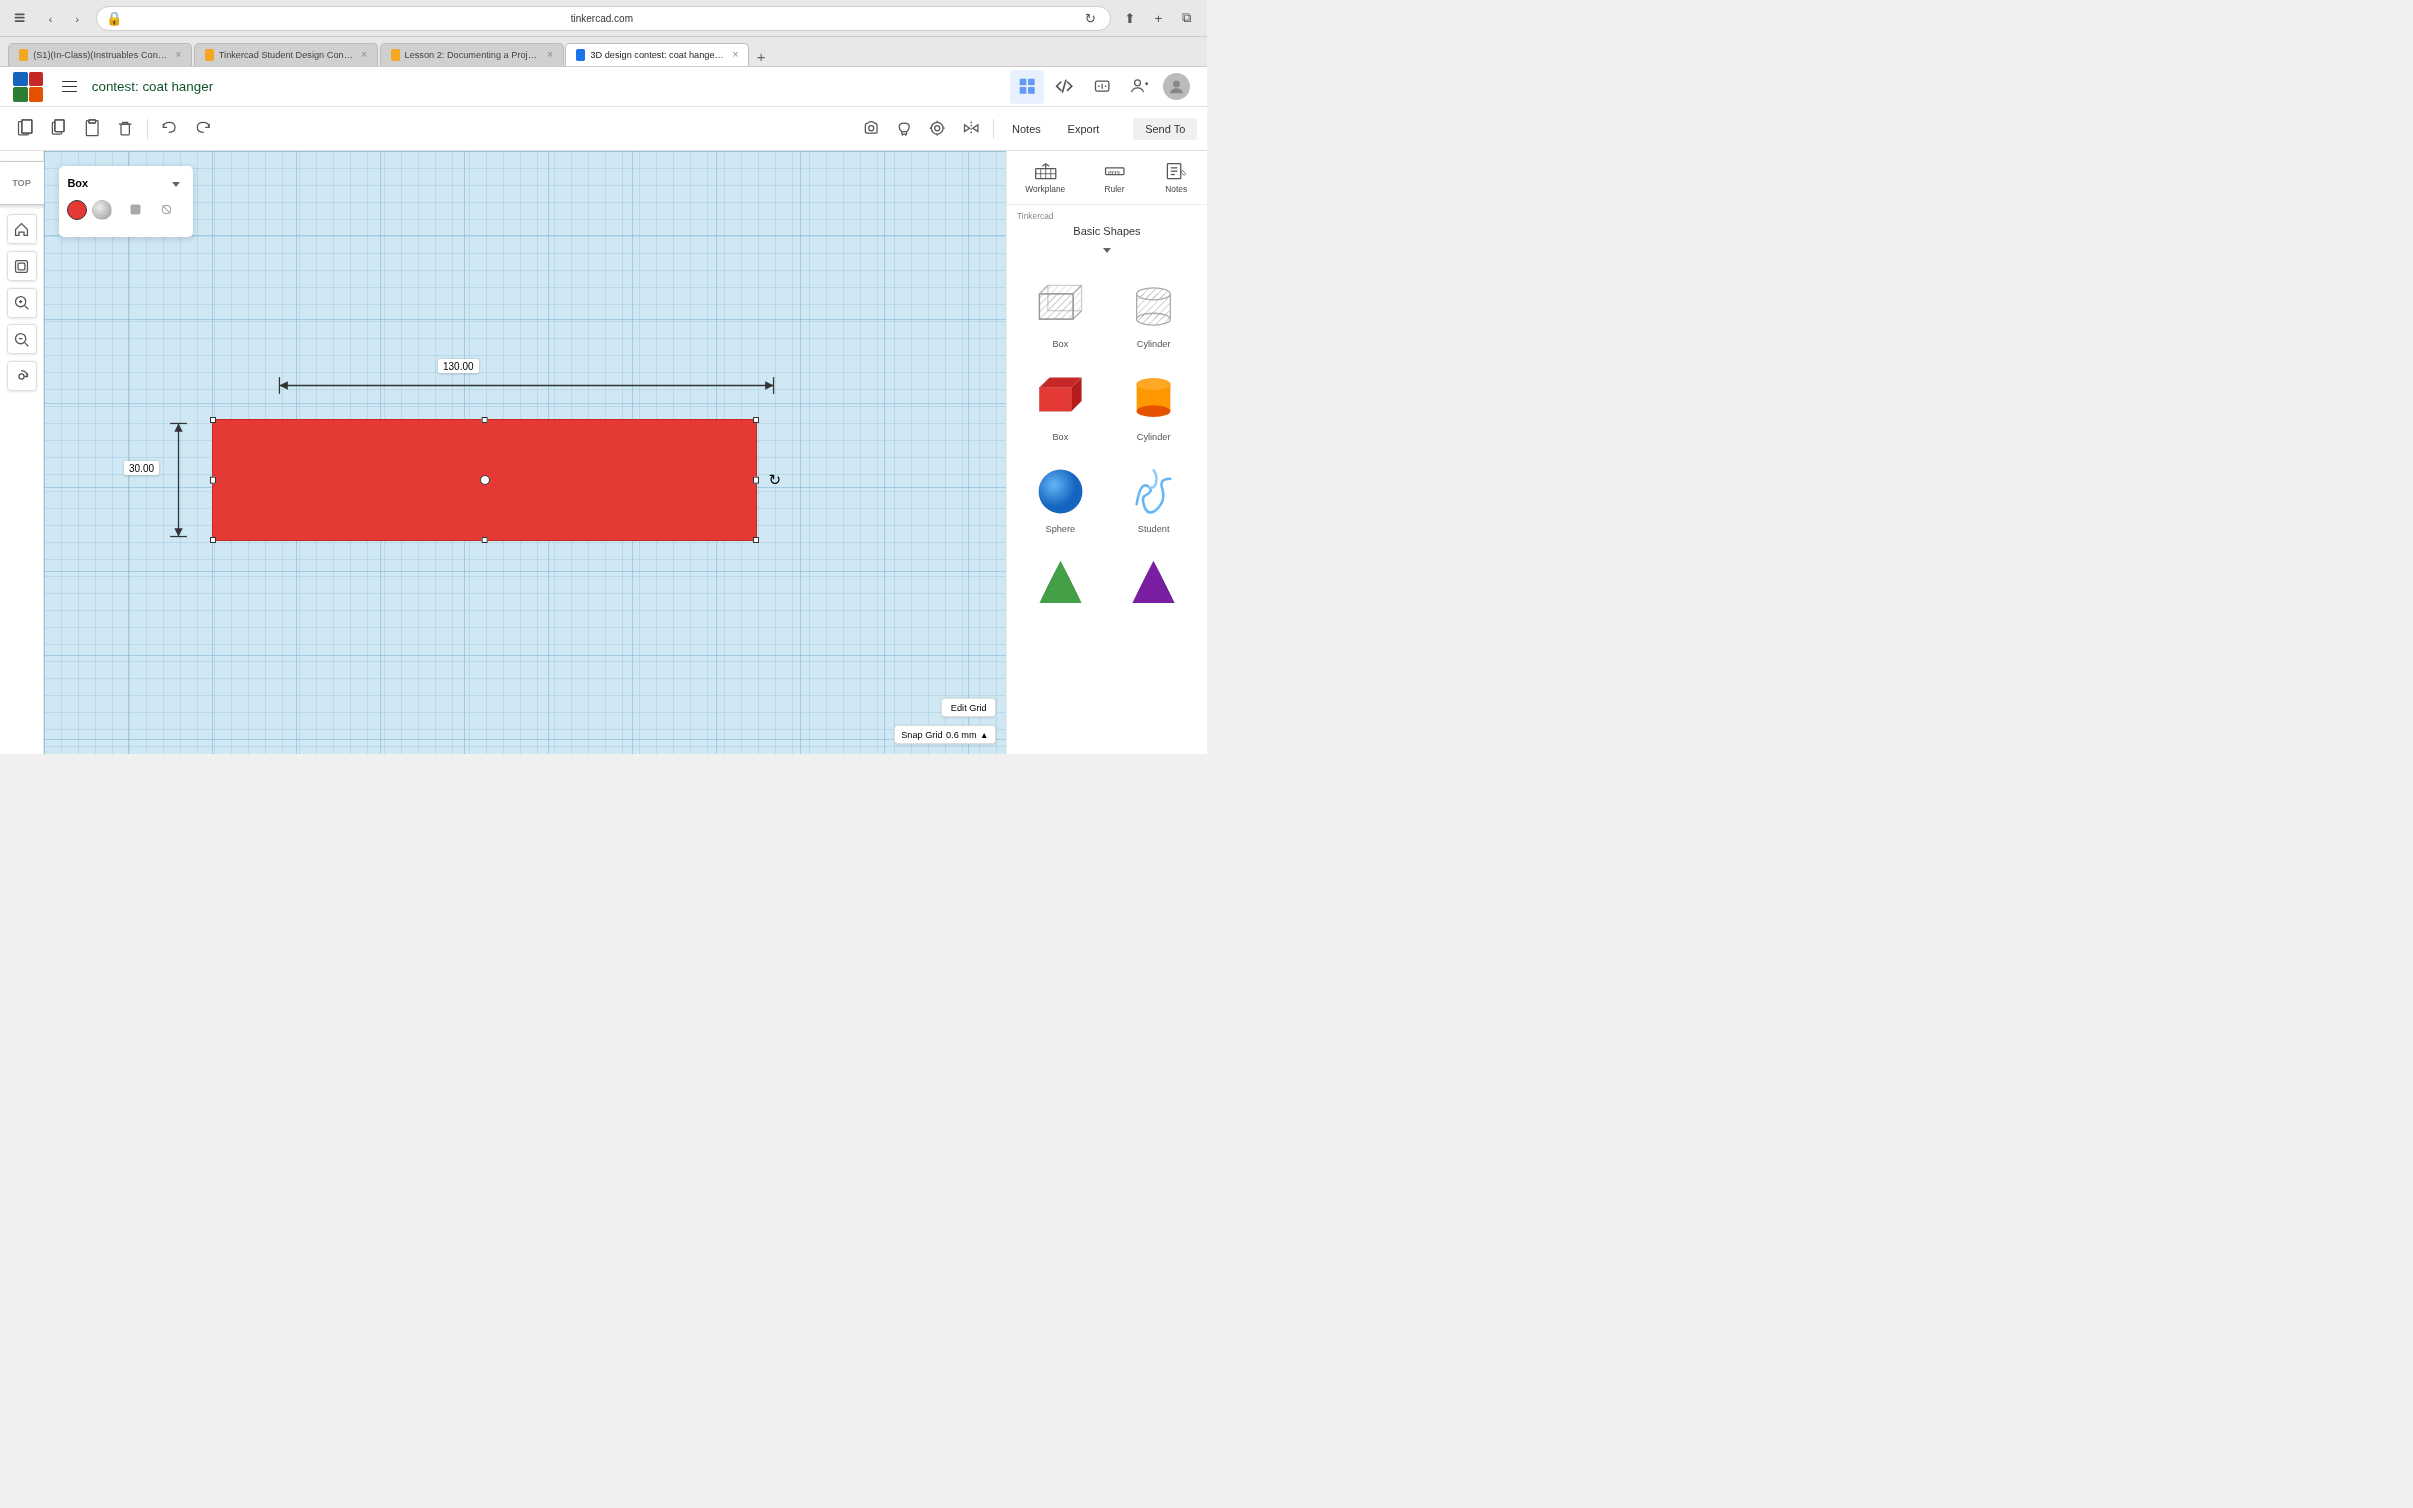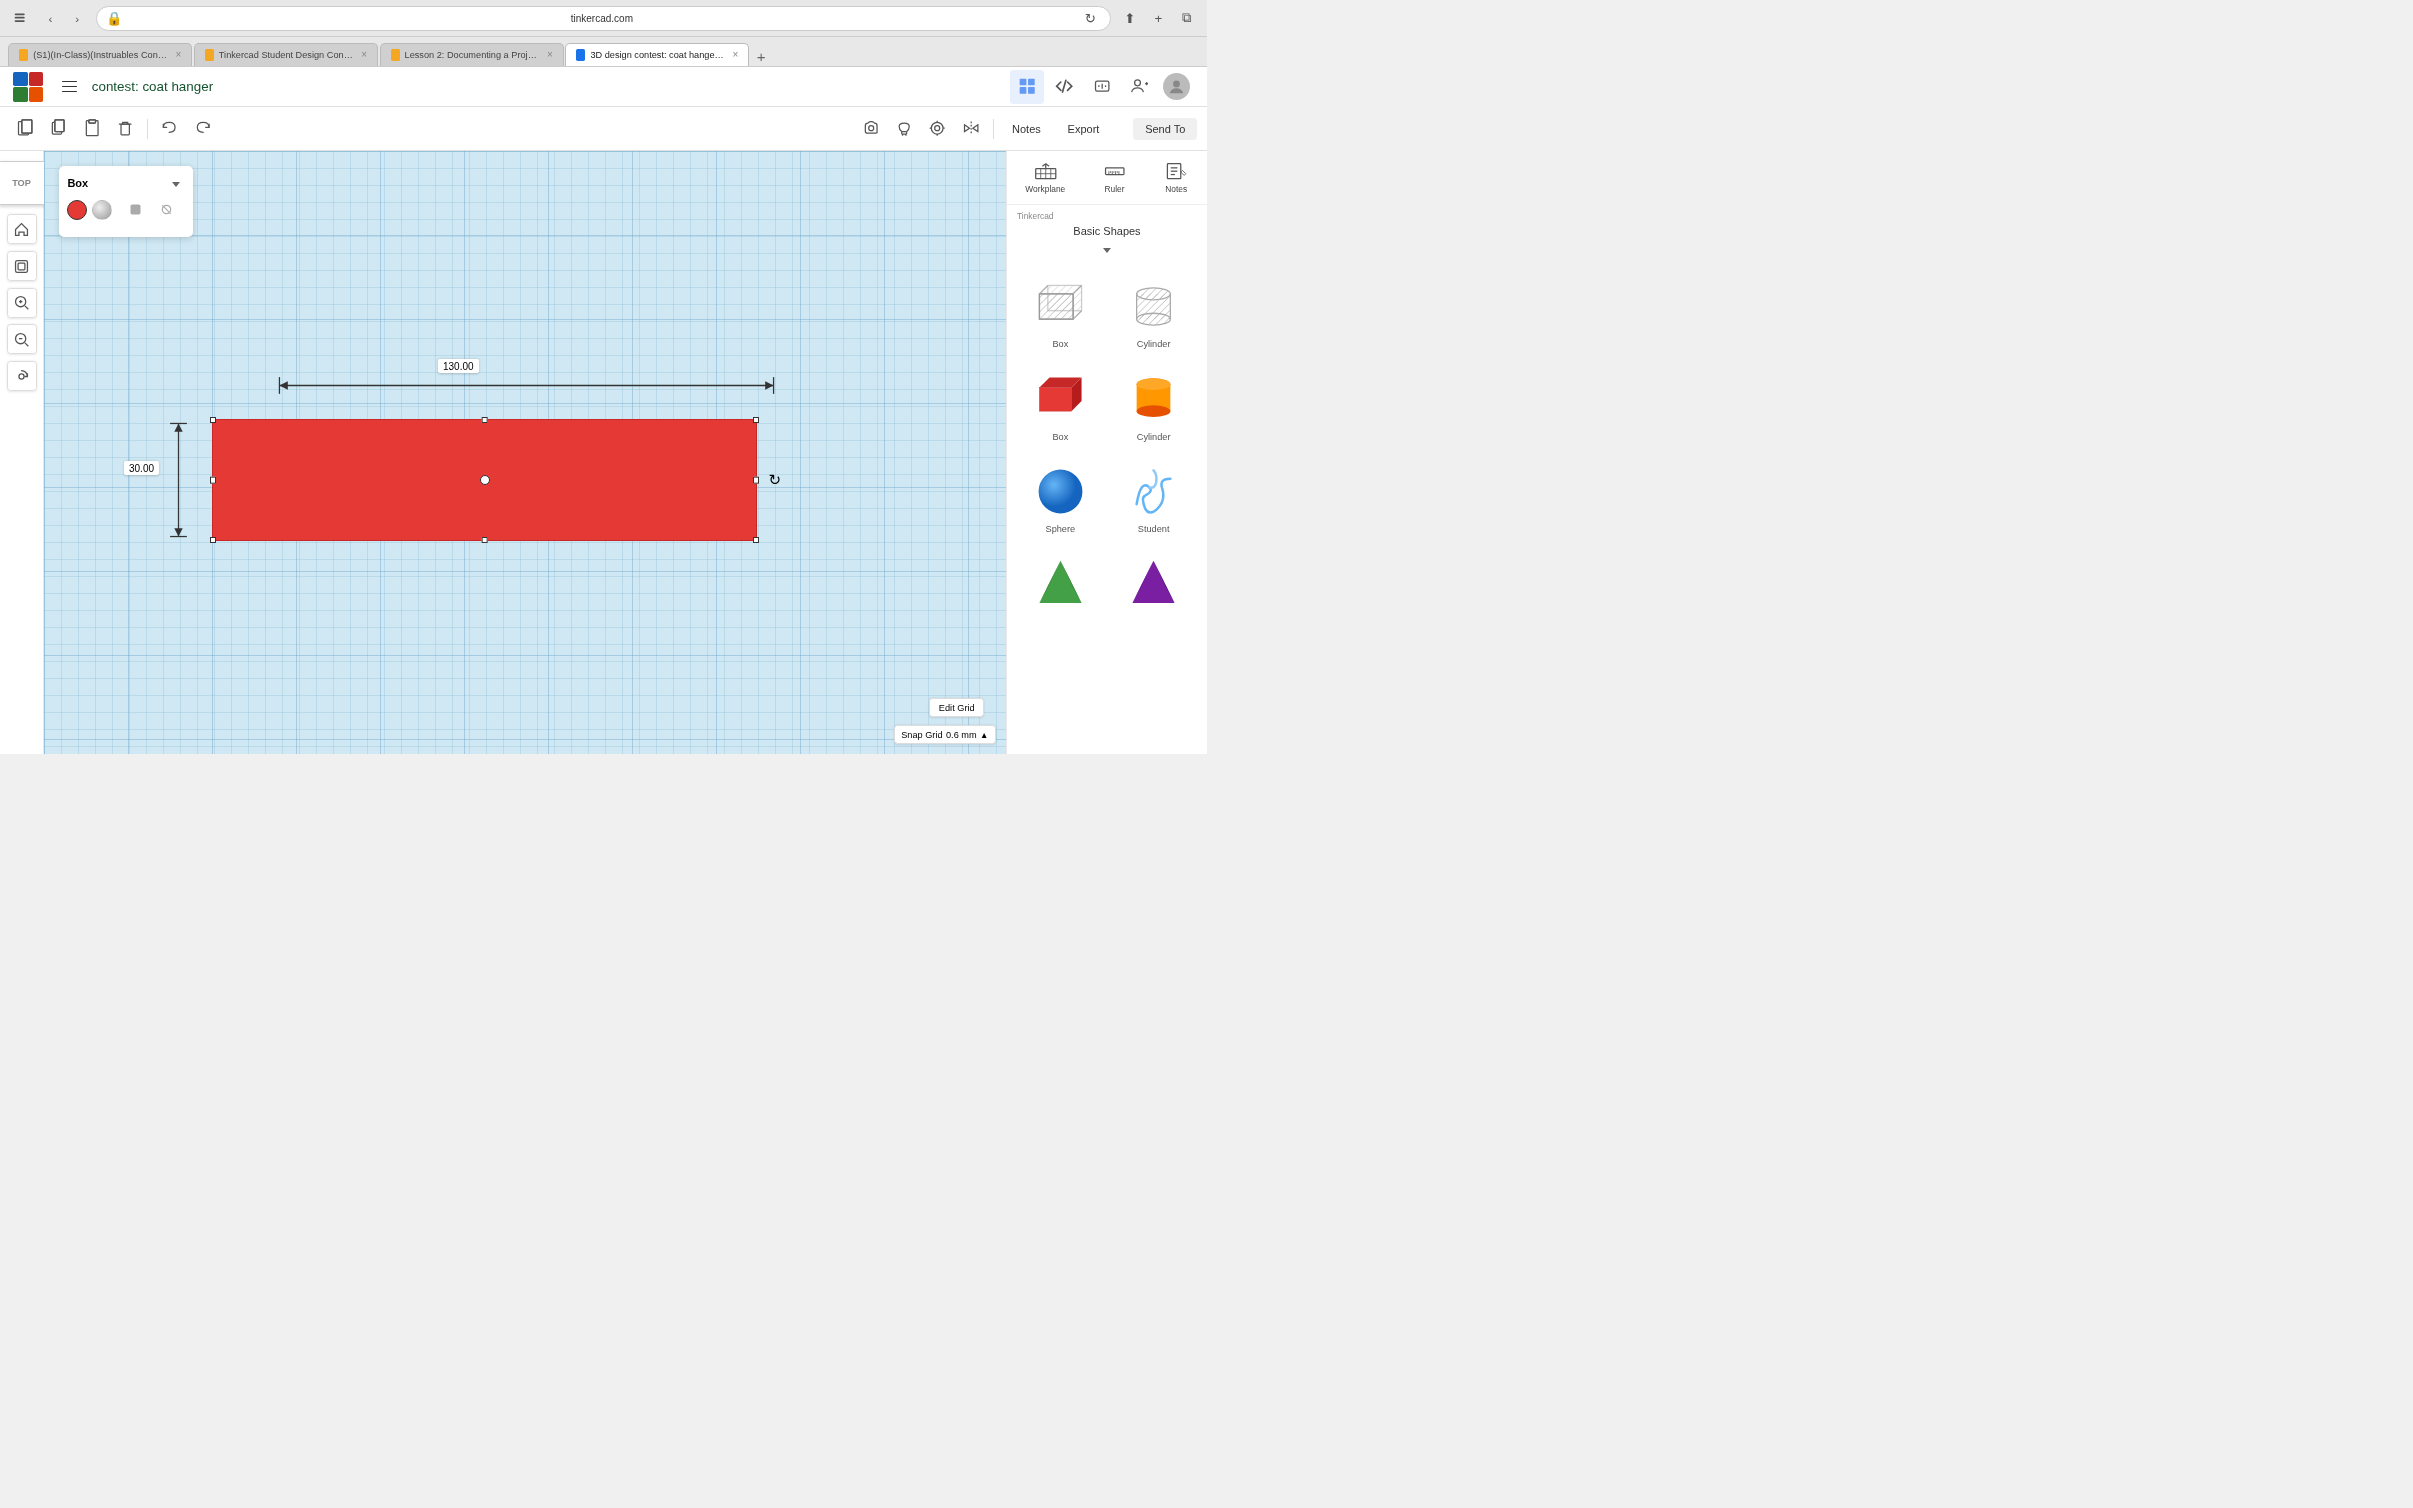--- a/index.html
+++ b/index.html
@@ -434,21 +434,21 @@
             <line x1="40" y1="5" x2="40" y2="140" stroke="#333" stroke-width="1.5"></line>
             <polygon points="40,5 35,15 45,15" fill="#333"></polygon>
             <polygon points="40,140 35,130 45,130" fill="#333"></polygon>
             <line x1="30" y1="5" x2="50" y2="5" stroke="#333" stroke-width="1.5"></line>
             <line x1="30" y1="140" x2="50" y2="140" stroke="#333" stroke-width="1.5"></line>
           </svg>
 
           <div class="dim-label" style="top:42px;left:-88px;">30.00</div>
         </div>
 
-        <div style="position:absolute;bottom:37px;right:22px;padding-left:10px;">
+        <div style="position:absolute;bottom:37px;right:10px;padding-left:10px;">
           <button class="canvas-bottom-btn">Edit Grid</button>
         </div>
 
         <div class="snap-grid" style="position:absolute;bottom:10px;right:10px;">
           <span>Snap Grid</span>
           <span>0.6 mm</span>
           <button style="border:none;background:transparent;cursor:pointer;font-size:8.4px;">▲</button>
         </div>
       </div>
 

